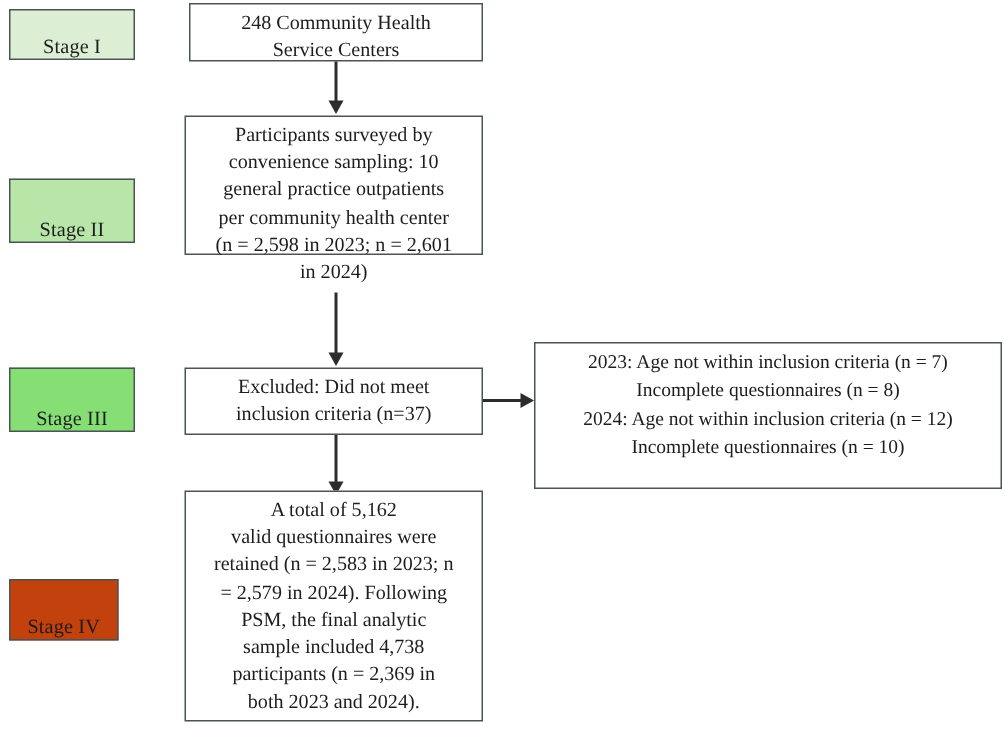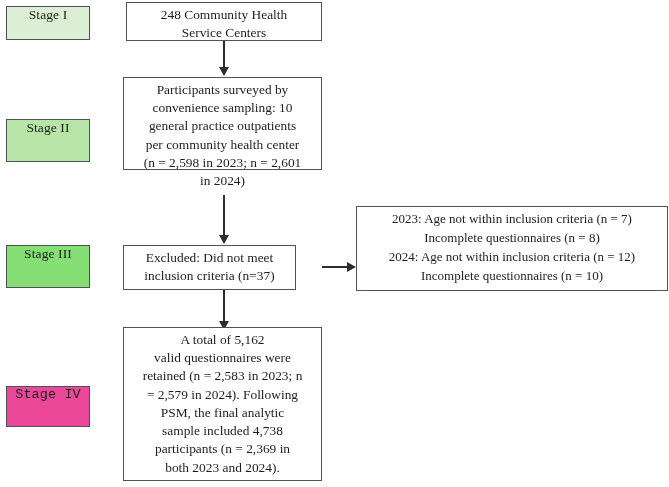--- a/index.html
+++ b/index.html
@@ -15,21 +15,21 @@
     font-family: "Liberation Serif", "DejaVu Serif", serif;
     overflow: hidden;
   }
 
   
   .stage-box {
     position: absolute;
     box-sizing: border-box;
     border: 1.6px solid #4a5356;
     display: flex;
-    align-items: flex-start;
+    align-items: flex-end;
     justify-content: center;
     font-size: 13.5px;
     color: #1d1d1d;
     letter-spacing: 0.1px;
   }
 
   
   .node-box {
     position: absolute;
     box-sizing: border-box;
@@ -87,21 +87,21 @@
   </div>
 
   <div class="stage-box" style="left:6px; top:245px; width:84px; height:43px; background:#86df75;">
     <span>Stage III</span>
   </div>
 
   <div class="stage-box" style="left:6px; top:119px; width:84px; height:43px; background:#b8e6a8;">
     <span>Stage II</span>
   </div>
 
-  <div class="stage-box" style="left:6px; top:386px; width:84px; height:41px; background:#ec4899;font-family:Liberation Mono, monospace;">
+  <div class="stage-box" style="left:6px; top:386px; width:73px; height:41px; background:#c2410c;">
     <span>Stage IV</span>
   </div>
 
   <div class="node-box" style="left:126px; top:2px; width:196px; height:39px;">
     <span class="txt">248 Community Health
 Service Centers</span>
   </div>
 
   <div class="v-line" style="left:223px; top:41px; height:28px;"></div>
   <div class="arrow-down" style="left:218.5px; top:67px;"></div>
@@ -111,29 +111,29 @@
 convenience sampling: 10
 general practice outpatients
 per community health center
 (n = 2,598 in 2023; n = 2,601
 in 2024)</span>
   </div>
 
   <div class="v-line" style="left:223px; top:195px; height:41px;"></div>
   <div class="arrow-down" style="left:218.5px; top:235px;"></div>
 
-  <div class="node-box" style="left:123px; top:245px; width:173px; height:45px;">
+  <div class="node-box" style="left:123px; top:245px; width:199px; height:45px;">
     <span class="txt">Excluded: Did not meet
 inclusion criteria  (n=37)</span>
   </div>
 
   <div class="h-line" style="left:322px; top:266px; width:27px;"></div>
   <div class="arrow-right" style="left:347px; top:261.5px;"></div>
 
-  <div class="node-box" style="left:356px; top:206px; width:312px; height:85px; font-size:13px; line-height:1.45;">
+  <div class="node-box" style="left:356px; top:228px; width:312px; height:98px; font-size:13px; line-height:1.45;">
     <span class="txt">2023: Age not within inclusion criteria (n = 7)
 Incomplete questionnaires (n = 8)
 2024: Age not within inclusion criteria (n = 12)
 Incomplete questionnaires (n = 10)</span>
   </div>
 
   <div class="v-line" style="left:223px; top:290px; height:32px;"></div>
   <div class="arrow-down" style="left:218.5px; top:321px;"></div>
 
   <div class="node-box" style="left:123px; top:327px; width:199px; height:154px;">

